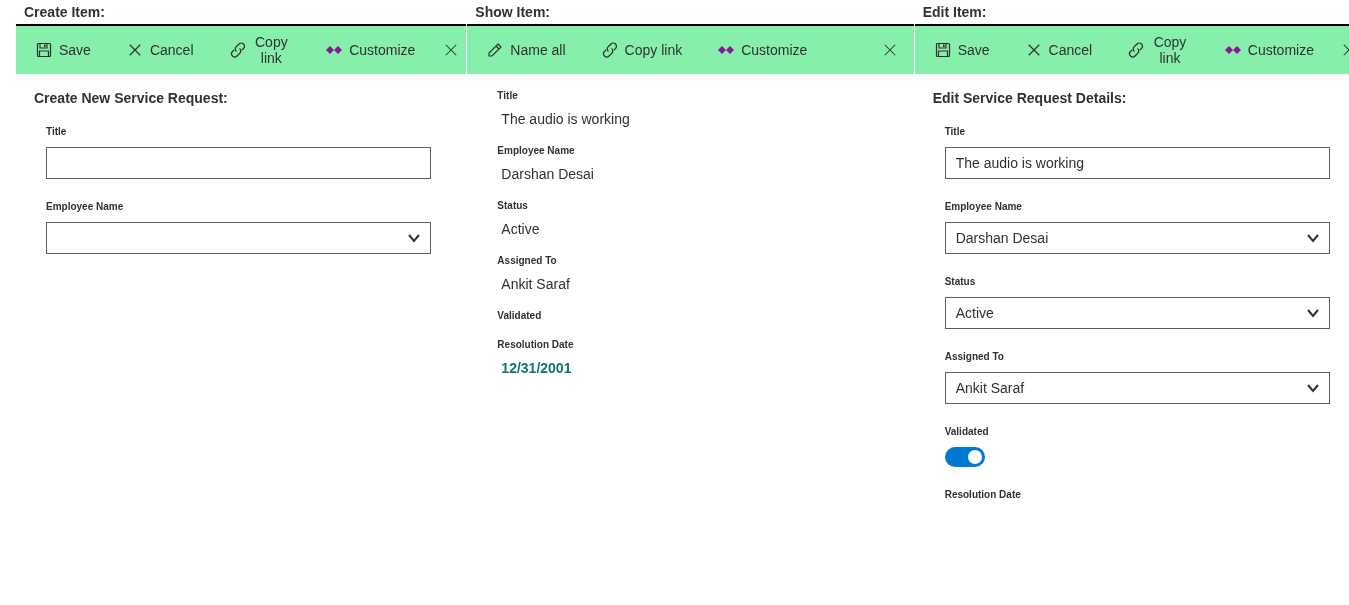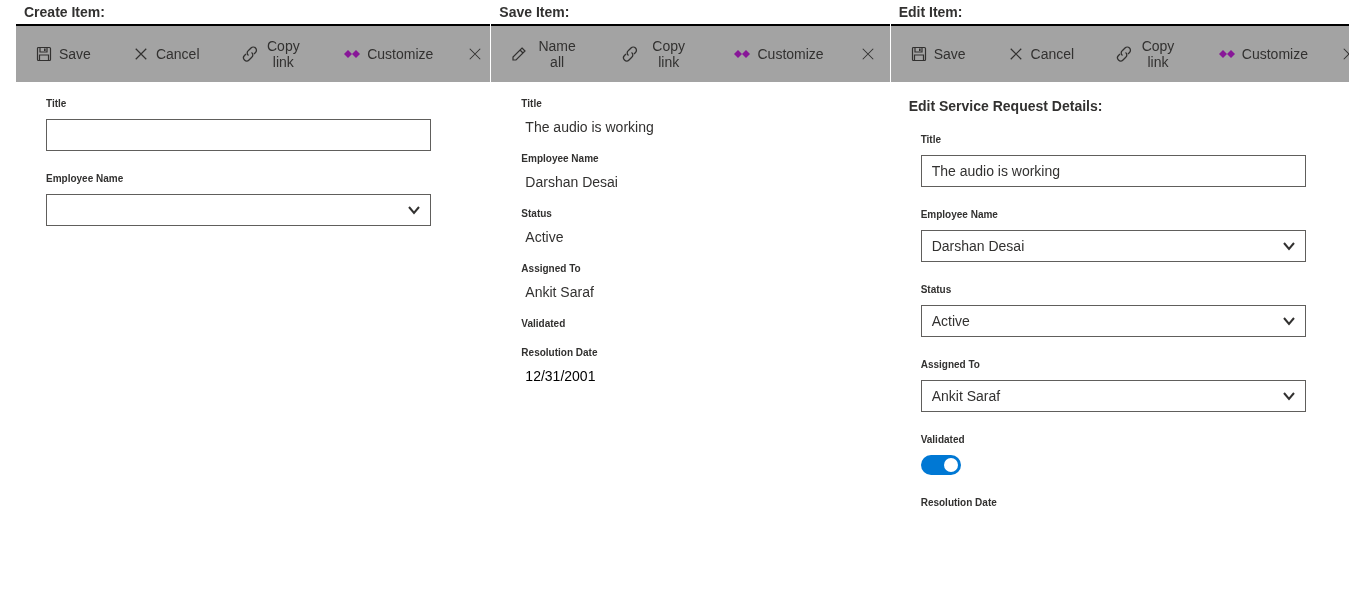--- a/index.html
+++ b/index.html
@@ -32,24 +32,24 @@
     padding: 4px 8px 4px 8px;
   }
   .hr-heavy {
     height: 2px;
     background: #000;
     width: 100%;
   }
   .toolbar {
     display: flex;
     align-items: center;
-    background: #a3a3a3;
-    height: 56px;
+    background: #86efac;
+    height: 48px;
     padding: 0 8px;
-    gap: 18px;
+    gap: 12px;
     position: relative;
   }
   .tb-btn {
     display: flex;
     align-items: center;
     gap: 7px;
     padding: 6px 12px;
     cursor: pointer;
     font-size: 14px;
     color: #323130;
@@ -123,21 +123,21 @@
     height: 16px;
     display: inline-flex;
     align-items: center;
     justify-content: center;
   }
   .ro-value {
     font-size: 14px;
     color: #323130;
     padding-left: 4px;
   }
-  .ro-value.muted { color: #000000; }
+  .ro-value.muted { color: #0f766e; font-weight: bold; }
   .ro-value.indent { padding-left: 16px; }
   .toggle {
     width: 40px;
     height: 20px;
     border-radius: 10px;
     background: #0078d4;
     position: relative;
     cursor: pointer;
   }
   .toggle-thumb {
@@ -199,20 +199,21 @@
         <span>Customize</span>
       </button>
       <span class="close-x inline">
         <svg viewBox="0 0 16 16" width="14" height="14" stroke="#323130" stroke-width="1.2">
             <path d="M2 2 L14 14 M14 2 L2 14"></path>
           </svg>
       </span>
     </div>
 
     <div class="content">
+      <div class="content-heading">Create New Service Request:</div>
 
       <div class="field">
         <label class="field-label">Title</label>
         <input class="text-input" type="text" value="" style="">
       </div>
 
       <div class="field">
         <label class="field-label">Employee Name</label>
         <div class="select-box">
           <span></span>
@@ -220,21 +221,21 @@
             <svg viewBox="0 0 16 16" width="16" height="16" fill="none" stroke="#323130" stroke-width="2">
                 <path d="M3 5 L8 11 L13 5"></path>
               </svg>
           </span>
         </div>
       </div>
     </div>
   </div>
 
   <div class="panel">
-    <div class="panel-title">Save Item:</div>
+    <div class="panel-title">Show Item:</div>
     <div class="hr-heavy"></div>
     <div class="toolbar">
       <button class="tb-btn">
         <span class="tb-icon">
           <svg viewBox="0 0 16 16" width="16" height="16" fill="none" stroke="#323130" stroke-width="1.2">
               <path d="M11 2 L14 5 L5 14 L2 14 L2 11 Z"></path>
               <path d="M9 4 L12 7"></path>
             </svg>
         </span>
         <span>Name all</span>

